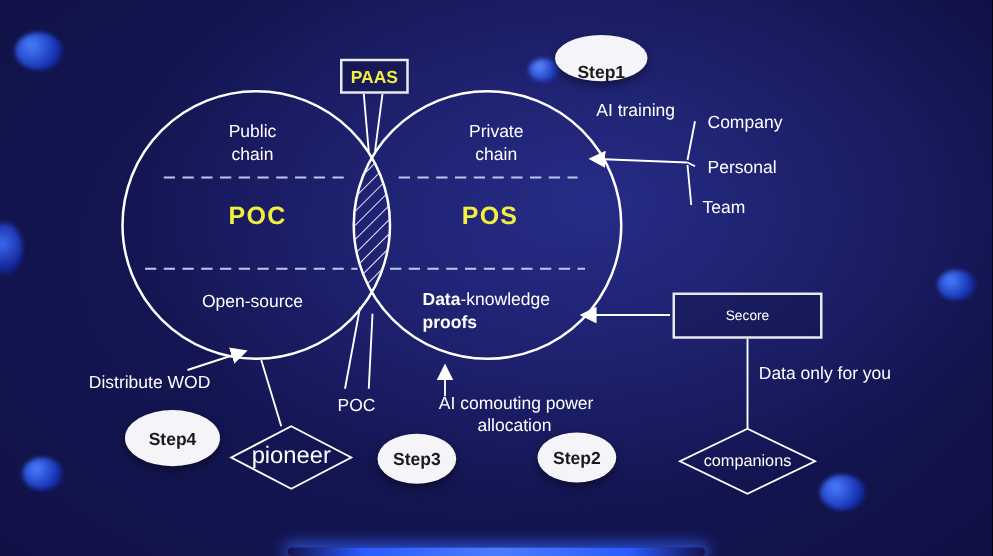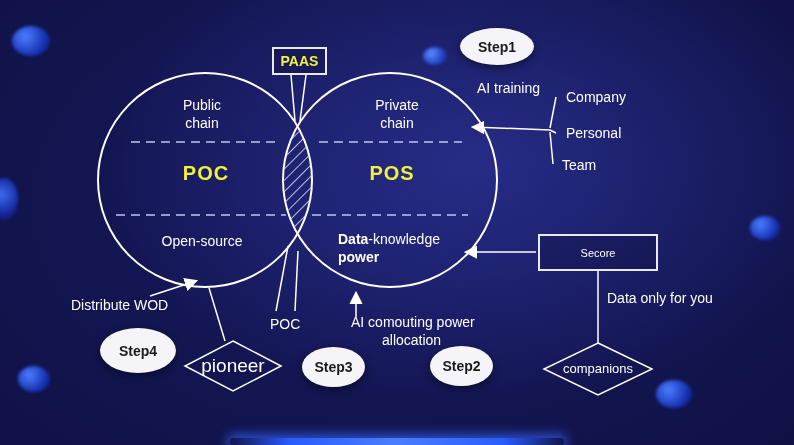--- a/index.html
+++ b/index.html
@@ -97,24 +97,24 @@
   </div>
 
   <div class="txt wrap2 center" style="left:202px;top:114px;width:64px;">Public chain</div>
   <div class="txt yellow center" style="left:206px;top:173px;">POC</div>
   <div class="txt center" style="left:202px;top:241px;">Open-source</div>
 
   <div class="txt wrap2 center" style="left:397px;top:114px;width:64px;">Private chain</div>
   <div class="txt yellow center" style="left:392px;top:173px;">POS</div>
   <div class="txt" style="left:338px;top:230px;">
     <span class="bold">Data</span><span>-knowledge</span><br>
-    <span class="bold">power</span>
+    <span class="bold">proofs</span>
   </div>
 
-  <div class="bubble" style="left:460px;top:28px;width:74px;height:37px;">
+  <div class="bubble" style="left:444px;top:28px;width:74px;height:37px;align-items:flex-end;">
     <span>Step1</span>
   </div>
   <div class="bubble" style="left:430px;top:346px;width:63px;height:40px;">
     <span>Step2</span>
   </div>
   <div class="bubble" style="left:302px;top:347px;width:63px;height:40px;">
     <span>Step3</span>
   </div>
   <div class="bubble" style="left:100px;top:328px;width:76px;height:45px;">
     <span>Step4</span>

